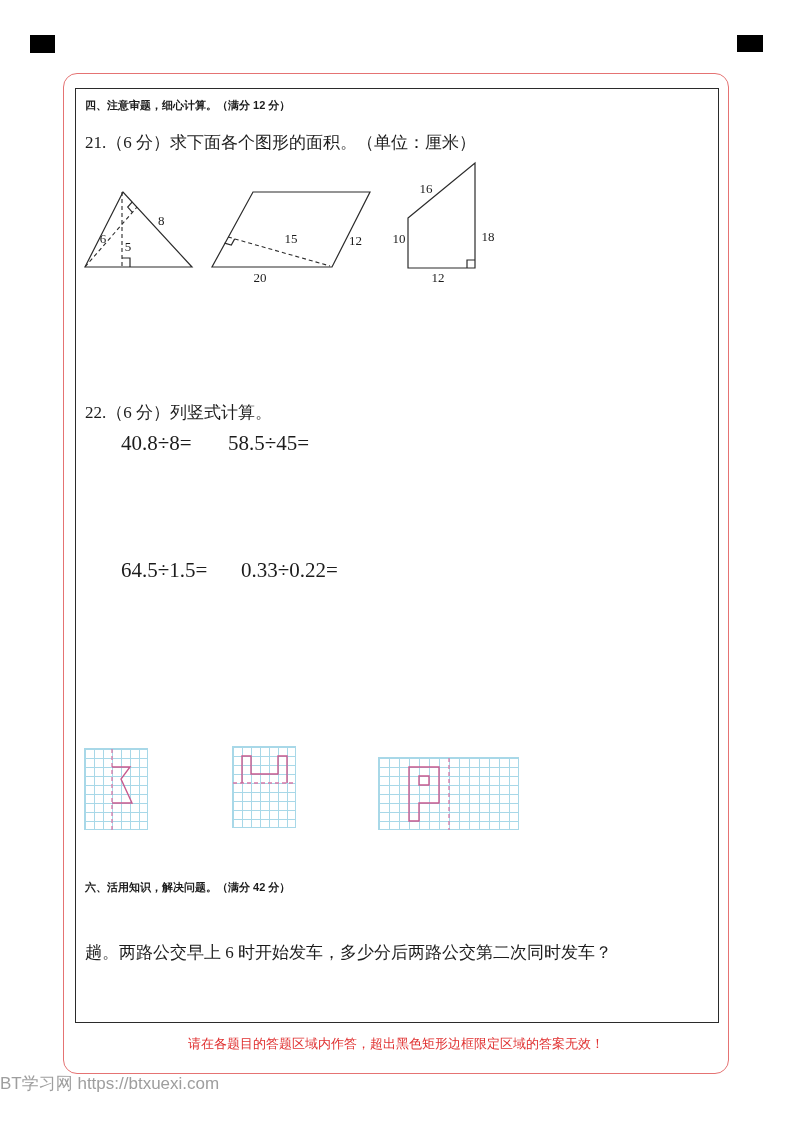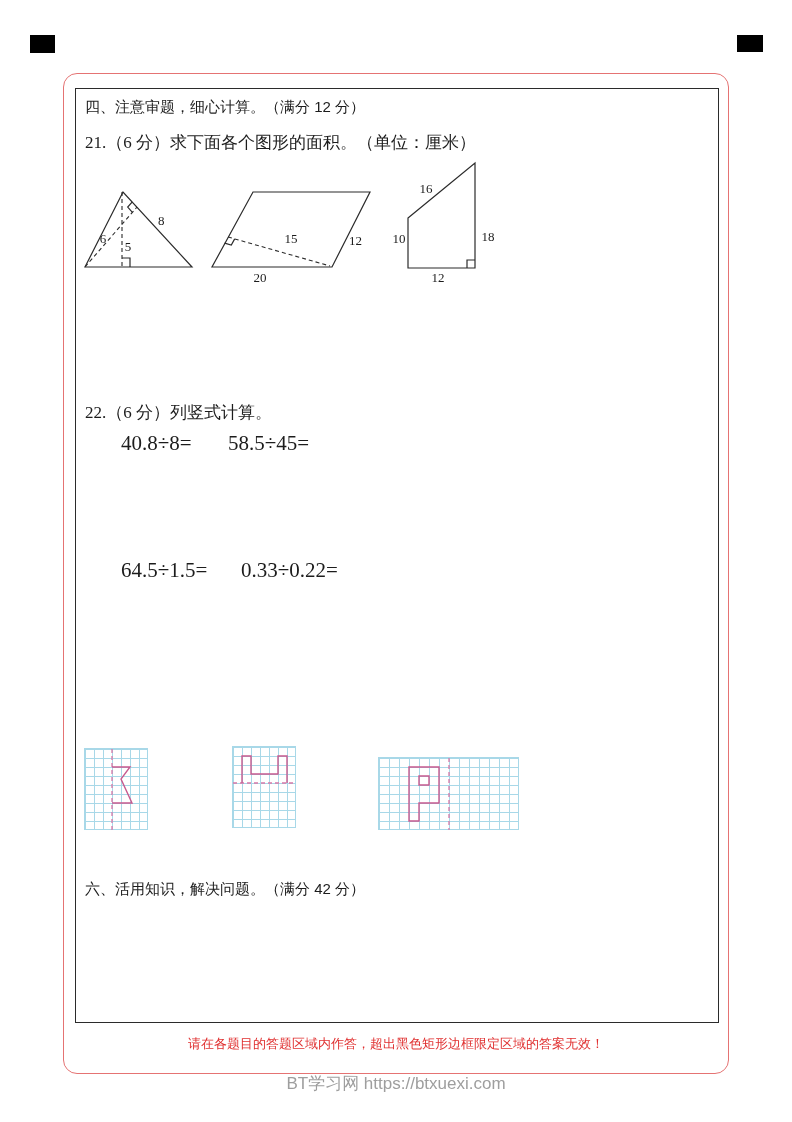--- a/index.html
+++ b/index.html
@@ -5,26 +5,26 @@
   html,body{margin:0;padding:0;background:#fff;}
   .page{position:relative;width:792px;height:1122px;background:#ffffff;overflow:hidden;
         font-family:"Liberation Serif","DejaVu Serif",serif;color:#1c1c1c;}
   .abs{position:absolute;}
   .reg-mark{position:absolute;background:#000;}
   .red-frame{position:absolute;left:63px;top:73px;width:664px;height:999px;
              border:1px solid #e57373;border-radius:14px;}
   .black-box{position:absolute;left:75px;top:88px;width:642px;height:933px;
              border:1px solid #2b2b2b;}
   .sec-title{font-family:"Liberation Sans","DejaVu Sans",sans-serif;
-             font-weight:normal;font-size:15px;white-space:nowrap;}
+             font-weight:bold;font-size:11px;white-space:nowrap;}
   .q{font-size:17px;white-space:nowrap;}
   .calc{font-size:21px;white-space:nowrap;margin-left:36px;}
   .notice{width:642px;text-align:center;font-size:13px;color:#e03030;
           font-family:Liberation Mono, monospace;}
-  .site{width:792px;text-align:center;font-size:17px;color:#9e9e9e;
+  .site{width:792px;font-size:17px;color:#9e9e9e;
         font-family:"Liberation Sans","DejaVu Sans",sans-serif;}
   .grid{box-sizing:border-box;border:1px solid #a8d8e8;
         background-image:
           repeating-linear-gradient(to right,#a8d8e8 0 1px,transparent 1px 9px),
           repeating-linear-gradient(to bottom,#a8d8e8 0 1px,transparent 1px 9px);}
   .grid-wide{background-image:
           repeating-linear-gradient(to right,#a8d8e8 0 1px,transparent 1px 10px),
           repeating-linear-gradient(to bottom,#a8d8e8 0 1px,transparent 1px 9px);}
   .grid svg{position:absolute;left:0;top:0;}
   .fig-stroke{stroke:#2b2b2b;stroke-width:1.2;fill:none;}
@@ -100,17 +100,18 @@
   </div>
   <div class="grid grid-wide abs" style="left:378px;top:757px;width:141px;height:73px">
     <svg width="140" height="72">
       <line class="axis" x1="70" y1="0" x2="70" y2="72"></line>
       <path class="shape" d="M30,9 H60 V45 H40 V63 H30 Z"></path>
       <path class="shape" d="M40,18 H50 V27 H40 Z"></path>
     </svg>
   </div>
 
   <div class="abs sec-title" style="left:85px;top:880px">六、活用知识，解决问题。（满分 42 分）</div>
+  <div class="abs q" style="left:85px;top:941px">趟。两路公交早上 6 时开始发车，多少分后两路公交第二次同时发车？</div>
 
   <div class="abs notice" style="left:75px;top:1035px">请在各题目的答题区域内作答，超出黑色矩形边框限定区域的答案无效！</div>
   <div class="abs site" style="left:0;top:1072px">BT学习网 https://btxuexi.com</div>
 
 </div>
 
 </body></html>

